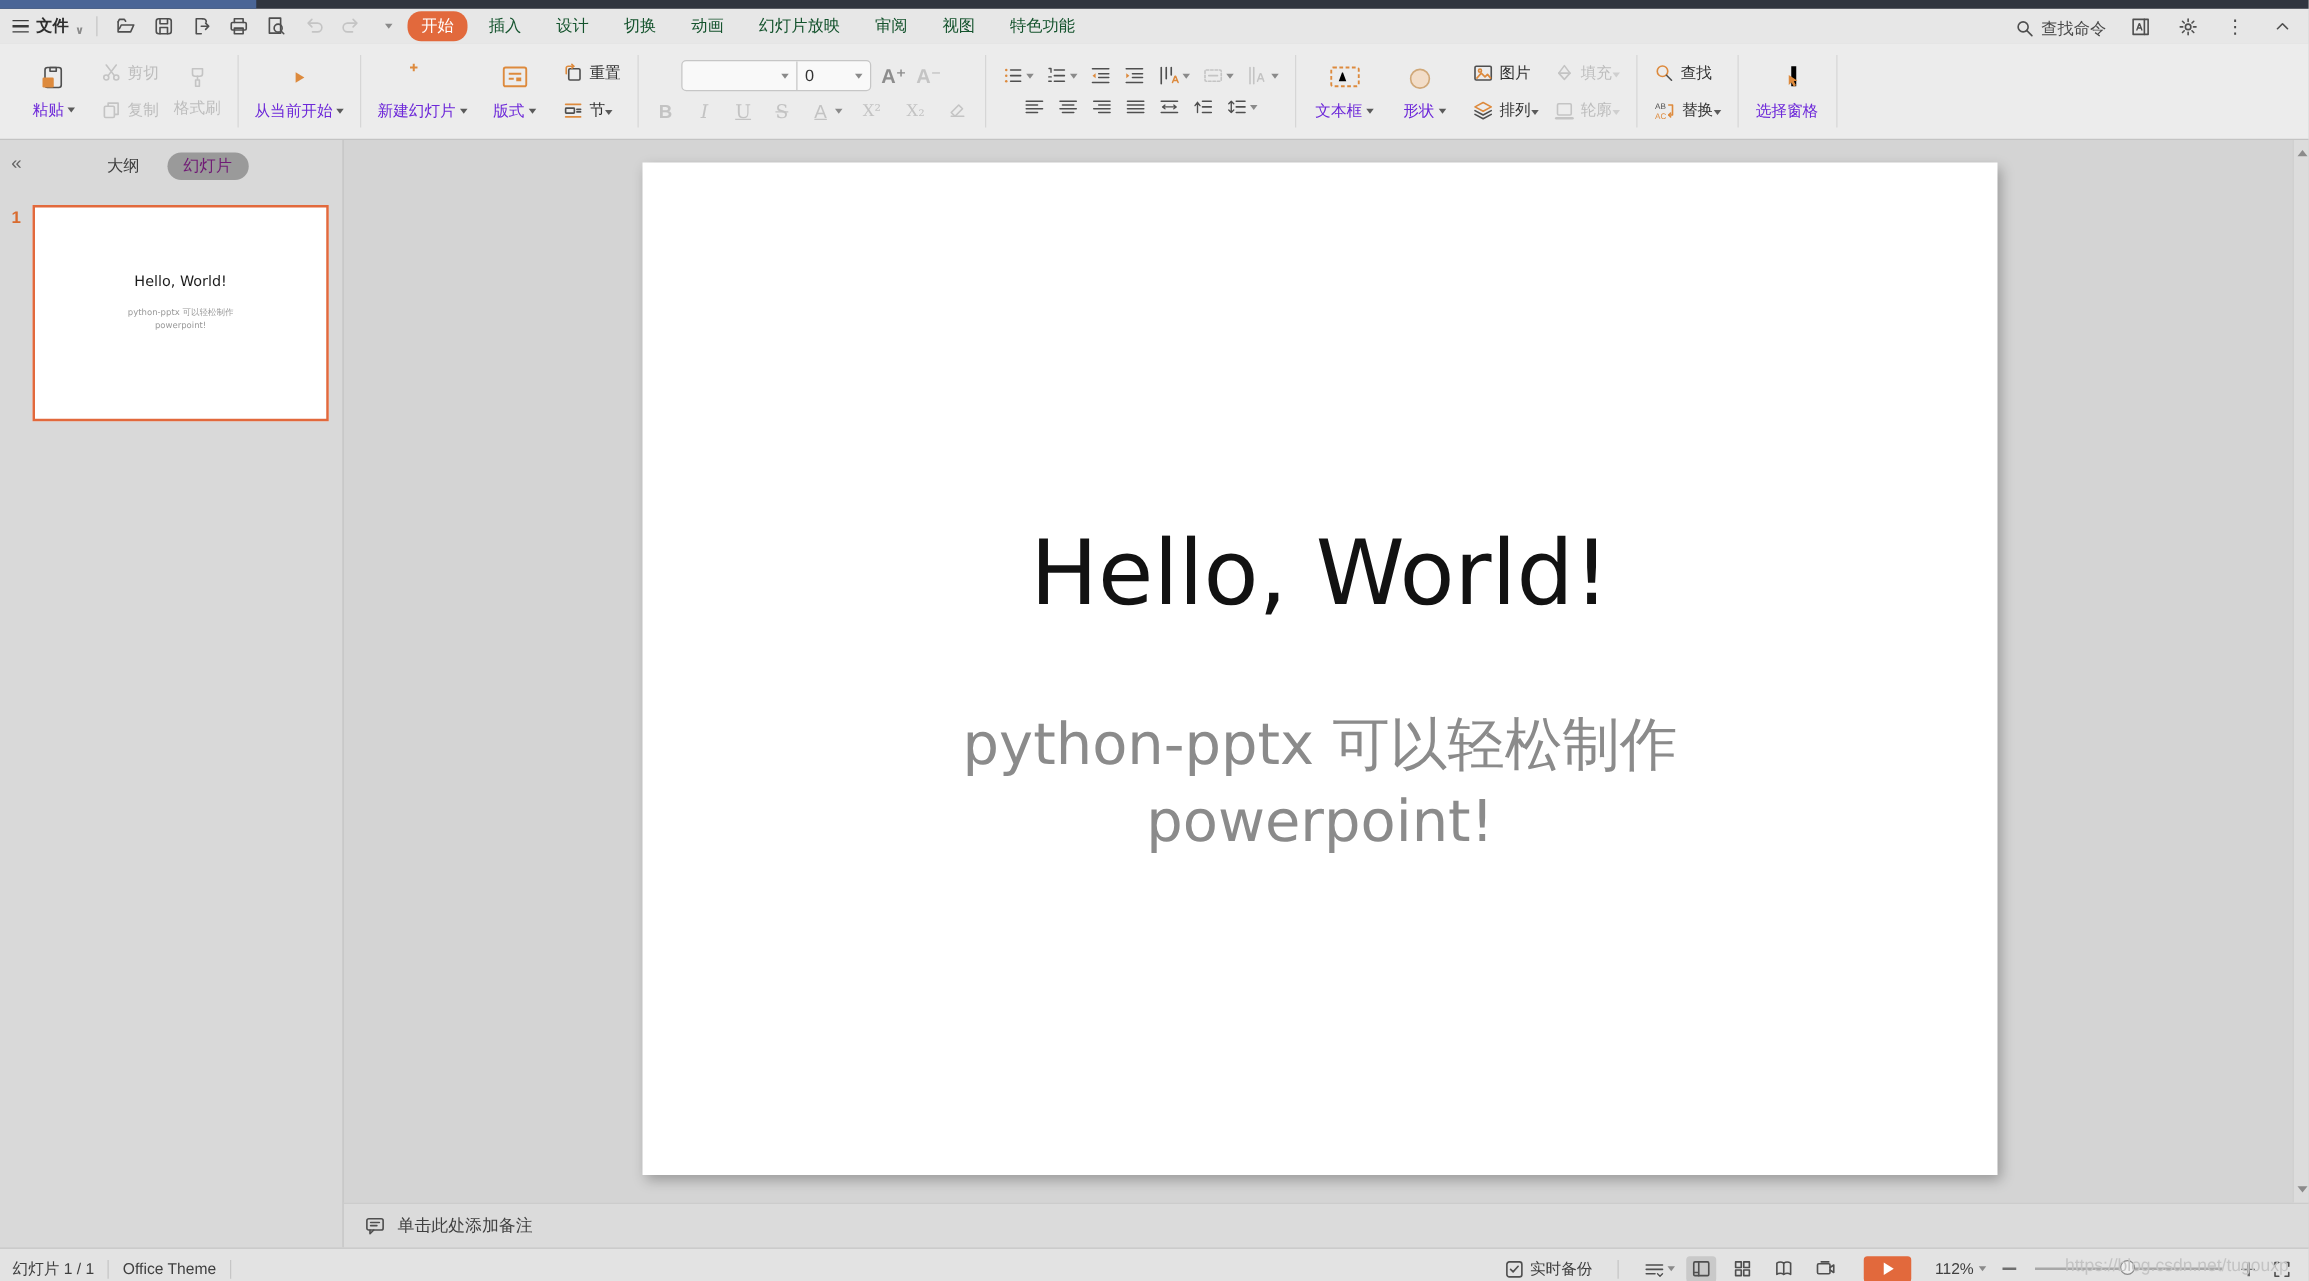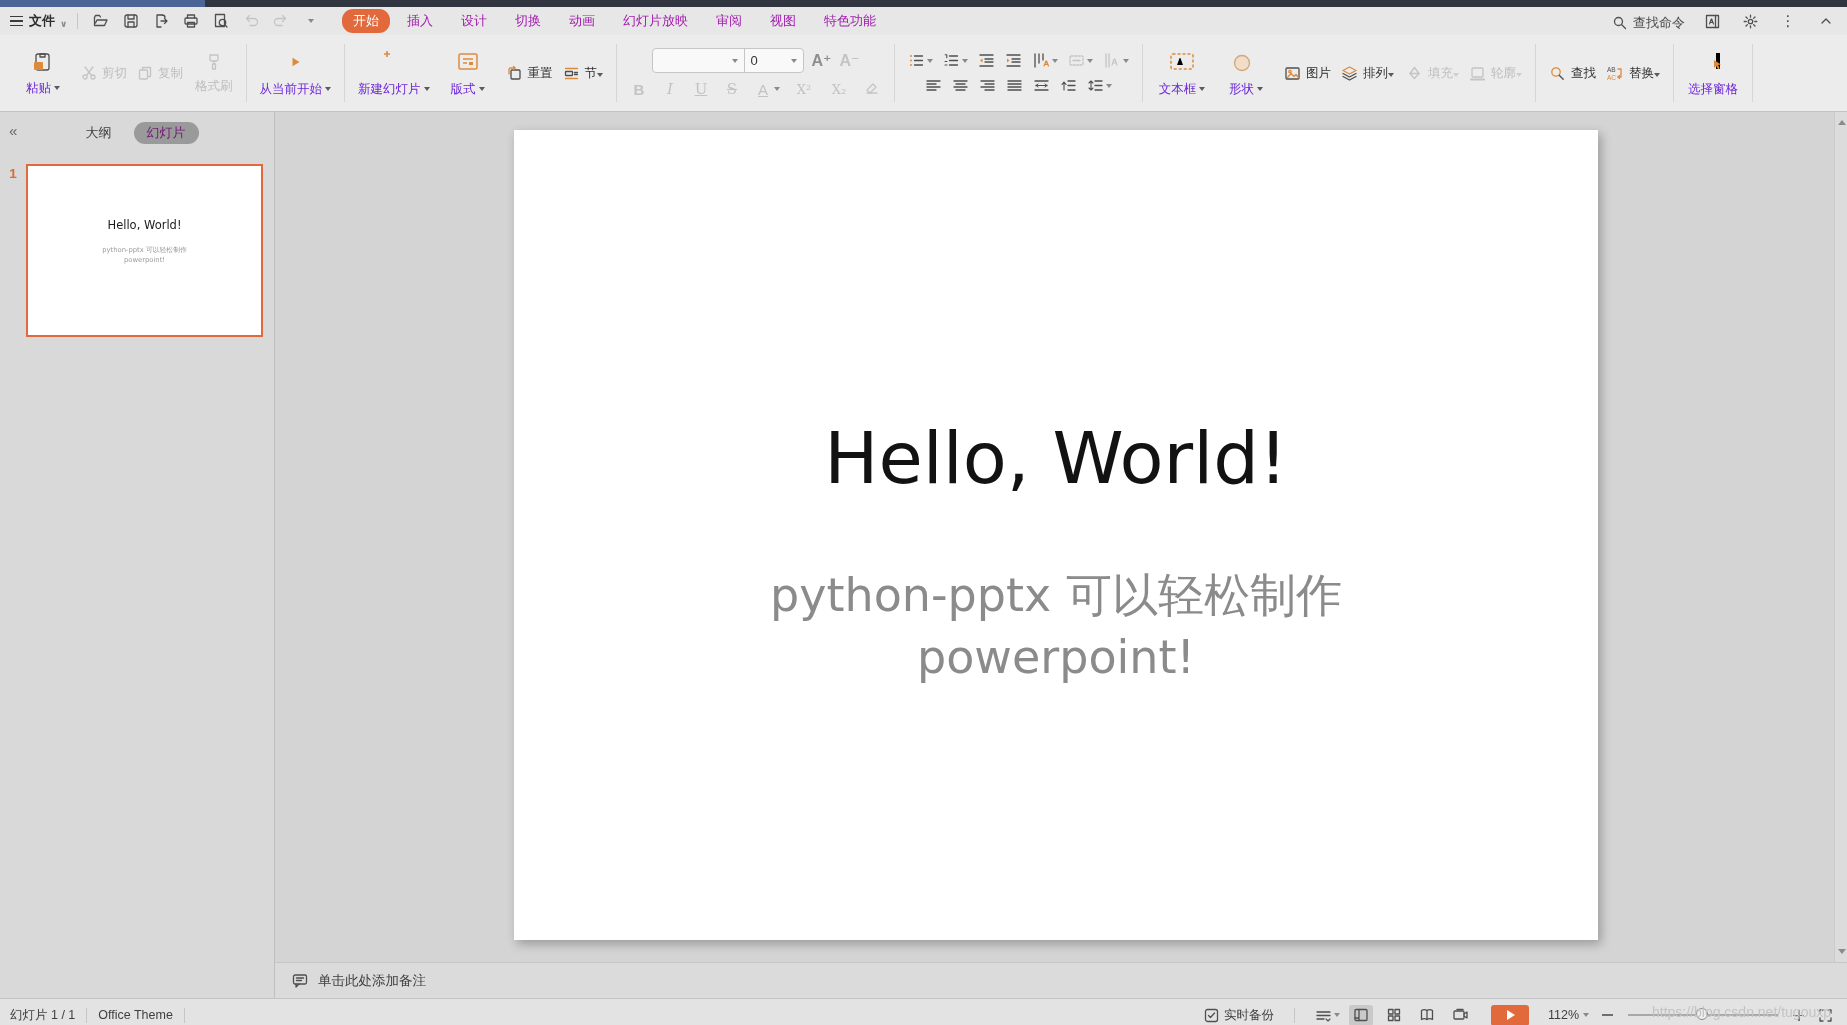--- a/index.html
+++ b/index.html
@@ -13,34 +13,34 @@
   
   .menubar { height:28px; background:#e7e7e7; display:flex; align-items:center; padding:0 10px; }
   .hamburger { display:inline-flex; flex-direction:column; gap:3px; margin-right:6px; }
   .hamburger i { width:13px; height:1.6px; background:#3c3c3c; display:block; }
   .file-btn { display:flex; align-items:center; gap:5px; font-weight:bold; color:#2e2e2e; }
   .caret { width:0; height:0; border-left:3.5px solid transparent; border-right:3.5px solid transparent; border-top:4px solid #8a8a8a; display:inline-block; }
   .caret.dk { border-top-color:#5a5a5a; }
   .vdiv { width:1px; height:16px; background:#c6c6c6; margin:0 10px; }
   .qat { display:flex; align-items:center; gap:4px; }
   .qat .qbtn { width:26px; height:22px; display:flex; align-items:center; justify-content:center; }
-  .tabs { display:flex; align-items:flex-start; gap:6px; margin-left:18px; }
-  .tab { padding:3px 11px; color:#a21caf; white-space:nowrap; }
+  .tabs { display:flex; align-items:flex-start; gap:6px; margin-left:2px; }
+  .tab { padding:3px 11px; color:#14532d; white-space:nowrap; }
   .tab.active { background:#e2693c; color:#fff; border-radius:11px; }
   .menubar-right { margin-left:auto; display:flex; align-items:flex-end; gap:16px; }
   .findcmd { display:flex; align-items:center; gap:5px; color:#4a4a4a; }
   .mr-ic { width:22px; height:22px; display:flex; align-items:center; justify-content:center; color:#4a4a4a; font-size:15px; }
 
   
   .ribbon { height:77px; background:#ececec; border-bottom:1px solid #c3c3c3; display:flex; align-items:stretch; padding:0 4px; }
   .rgroup { display:flex; align-items:center; gap:12px; padding:0 13px; }
   .rdiv { width:1px; background:#d6d6d6; margin:9px 0; }
   .bigbtn { display:flex; flex-direction:column; align-items:center; justify-content:center; gap:6px; height:64px; min-width:52px; font-size:12.5px; color:#6d28d9; white-space:nowrap; }
   .bigbtn .lbl { display:flex; align-items:center; gap:3px; }
-  .scol { display:flex; flex-direction:row; gap:10px;justify-content:flex-end; }
+  .scol { display:flex; flex-direction:column; gap:10px;justify-content:flex-end; }
   .sbtn { display:flex; align-items:center; gap:5px; font-size:12.5px; color:#303030; height:20px; white-space:nowrap; }
   .dis, .dis .lbl { color:#bdbdbd !important; }
   .dis .caret { border-top-color:#cfcfcf; }
 
   svg.ic { stroke:#4f4f4f; fill:none; stroke-width:1.3; stroke-linecap:round; stroke-linejoin:round; }
   svg.dim { stroke:#c4c4c4; }
   .org { stroke:#dd8a3d !important; }
   .orgf { fill:#dd8a3d !important; stroke:none !important; }
 
   .fontgrp { display:flex; flex-direction:column; justify-content:center; gap:7px; }

